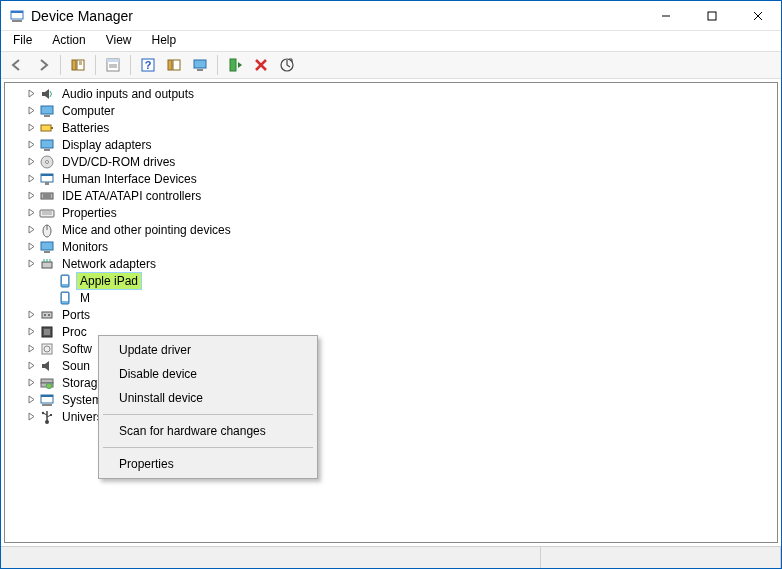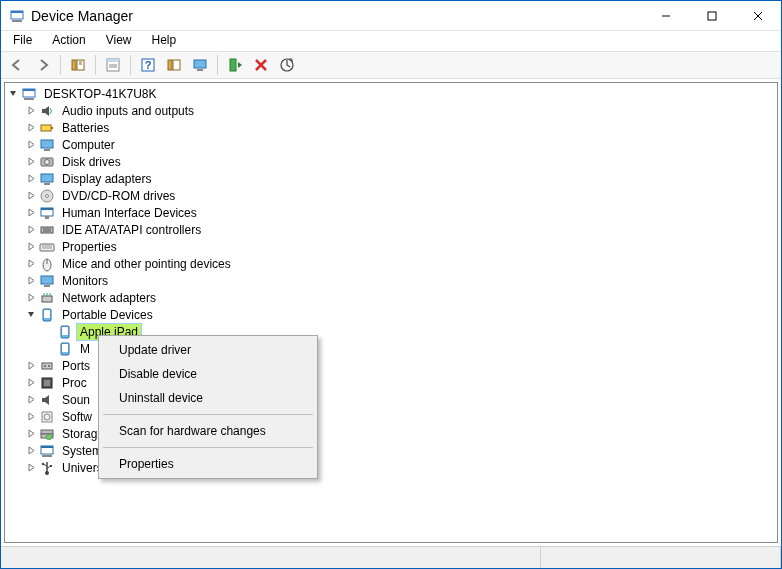--- a/index.html
+++ b/index.html
@@ -226,36 +226,20 @@
           <circle cx="8" cy="8" r="6" fill="none" stroke="#444" stroke-width="1.2"></circle>
           <path d="M8 3 L8 8 L11 10" fill="none" stroke="#444" stroke-width="1.2"></path>
           <path d="M10 2 L13 2 L13 5" fill="none" stroke="#444"></path>
         </svg>
       </div>
   </div>
 
   <div class="content-wrap">
     <div class="tree-pane" id="tree-pane">
         <div class="row">
-          <span class="indent" style="width: 0px;"></span>
-          <span class="exp">
-            <svg width="9" height="9">
-              <path d="M1 2 L7 2 L4 7 Z" fill="#444"></path>
-            </svg>
-          </span>
-          <span class="nicon">
-            <svg width="16" height="16">
-              <rect x="2" y="3" width="12" height="8" fill="#fff" stroke="#3478c7"></rect>
-              <rect x="2" y="3" width="12" height="2" fill="#3478c7"></rect>
-              <rect x="3" y="12" width="10" height="2" fill="#888"></rect>
-            </svg>
-          </span>
-          <span class="label">DESKTOP-41K7U8K</span>
-        </div>
-        <div class="row">
           <span class="indent" style="width: 18px;"></span>
           <span class="exp">
             <svg width="9" height="9">
               <path d="M2 1 L7 4.5 L2 8 Z" fill="none" stroke="#777"></path>
             </svg>
           </span>
           <span class="nicon">
             <svg width="16" height="16">
               <rect x="3" y="6" width="3" height="4" fill="#555"></rect>
               <path d="M6 6 L10 3 L10 13 L6 10 Z" fill="#555"></path>
@@ -266,55 +250,40 @@
         </div>
         <div class="row">
           <span class="indent" style="width: 18px;"></span>
           <span class="exp">
             <svg width="9" height="9">
               <path d="M2 1 L7 4.5 L2 8 Z" fill="none" stroke="#777"></path>
             </svg>
           </span>
           <span class="nicon">
             <svg width="16" height="16">
+              <rect x="2" y="3" width="12" height="8" fill="#6fb8e8" stroke="#2a6fa6"></rect>
+              <rect x="5" y="12" width="6" height="2" fill="#888"></rect>
+            </svg>
+          </span>
+          <span class="label">Computer</span>
+        </div>
+        <div class="row">
+          <span class="indent" style="width: 18px;"></span>
+          <span class="exp">
+            <svg width="9" height="9">
+              <path d="M2 1 L7 4.5 L2 8 Z" fill="none" stroke="#777"></path>
+            </svg>
+          </span>
+          <span class="nicon">
+            <svg width="16" height="16">
               <rect x="2" y="5" width="10" height="6" fill="#ffd54f" stroke="#8a6a1f"></rect>
               <rect x="12" y="7" width="2" height="2" fill="#8a6a1f"></rect>
             </svg>
           </span>
           <span class="label">Batteries</span>
-        </div>
-        <div class="row">
-          <span class="indent" style="width: 18px;"></span>
-          <span class="exp">
-            <svg width="9" height="9">
-              <path d="M2 1 L7 4.5 L2 8 Z" fill="none" stroke="#777"></path>
-            </svg>
-          </span>
-          <span class="nicon">
-            <svg width="16" height="16">
-              <rect x="2" y="3" width="12" height="8" fill="#6fb8e8" stroke="#2a6fa6"></rect>
-              <rect x="5" y="12" width="6" height="2" fill="#888"></rect>
-            </svg>
-          </span>
-          <span class="label">Computer</span>
-        </div>
-        <div class="row">
-          <span class="indent" style="width: 18px;"></span>
-          <span class="exp">
-            <svg width="9" height="9">
-              <path d="M2 1 L7 4.5 L2 8 Z" fill="none" stroke="#777"></path>
-            </svg>
-          </span>
-          <span class="nicon">
-            <svg width="16" height="16">
-              <rect x="2" y="4" width="12" height="8" rx="1" fill="#bbb" stroke="#666"></rect>
-              <circle cx="8" cy="8" r="2.5" fill="#eee" stroke="#666"></circle>
-            </svg>
-          </span>
-          <span class="label">Disk drives</span>
         </div>
         <div class="row">
           <span class="indent" style="width: 18px;"></span>
           <span class="exp">
             <svg width="9" height="9">
               <path d="M2 1 L7 4.5 L2 8 Z" fill="none" stroke="#777"></path>
             </svg>
           </span>
           <span class="nicon">
             <svg width="16" height="16">
@@ -427,35 +396,20 @@
           <span class="nicon">
             <svg width="16" height="16">
               <rect x="3" y="6" width="10" height="6" fill="#ccc" stroke="#555"></rect>
               <line x1="5" y1="6" x2="5" y2="3" stroke="#3a7"></line>
               <line x1="8" y1="6" x2="8" y2="3" stroke="#3a7"></line>
               <line x1="11" y1="6" x2="11" y2="3" stroke="#3a7"></line>
             </svg>
           </span>
           <span class="label">Network adapters</span>
         </div>
-        <div class="row">
-          <span class="indent" style="width: 18px;"></span>
-          <span class="exp">
-            <svg width="9" height="9">
-              <path d="M1 2 L7 2 L4 7 Z" fill="#444"></path>
-            </svg>
-          </span>
-          <span class="nicon">
-            <svg width="16" height="16">
-              <rect x="4" y="2" width="8" height="12" rx="1" fill="#6fb8e8" stroke="#2a6fa6"></rect>
-              <rect x="5" y="3" width="6" height="8" fill="#fff"></rect>
-            </svg>
-          </span>
-          <span class="label">Portable Devices</span>
-        </div>
         <div class="row selected">
           <span class="indent" style="width: 36px;"></span>
           <span class="exp spacer"></span>
           <span class="nicon">
             <svg width="16" height="16">
               <rect x="4" y="2" width="8" height="12" rx="1" fill="#6fb8e8" stroke="#2a6fa6"></rect>
               <rect x="5" y="3" width="6" height="8" fill="#fff"></rect>
             </svg>
           </span>
           <span class="label">Apple iPad</span>
@@ -504,40 +458,40 @@
         </div>
         <div class="row">
           <span class="indent" style="width: 18px;"></span>
           <span class="exp">
             <svg width="9" height="9">
               <path d="M2 1 L7 4.5 L2 8 Z" fill="none" stroke="#777"></path>
             </svg>
           </span>
           <span class="nicon">
             <svg width="16" height="16">
+              <rect x="3" y="3" width="10" height="10" fill="#eee" stroke="#888"></rect>
+              <circle cx="8" cy="8" r="3" fill="none" stroke="#888"></circle>
+            </svg>
+          </span>
+          <span class="label">Softw</span>
+        </div>
+        <div class="row">
+          <span class="indent" style="width: 18px;"></span>
+          <span class="exp">
+            <svg width="9" height="9">
+              <path d="M2 1 L7 4.5 L2 8 Z" fill="none" stroke="#777"></path>
+            </svg>
+          </span>
+          <span class="nicon">
+            <svg width="16" height="16">
               <rect x="3" y="6" width="3" height="4" fill="#555"></rect>
               <path d="M6 6 L10 3 L10 13 L6 10 Z" fill="#555"></path>
             </svg>
           </span>
           <span class="label">Soun</span>
-        </div>
-        <div class="row">
-          <span class="indent" style="width: 18px;"></span>
-          <span class="exp">
-            <svg width="9" height="9">
-              <path d="M2 1 L7 4.5 L2 8 Z" fill="none" stroke="#777"></path>
-            </svg>
-          </span>
-          <span class="nicon">
-            <svg width="16" height="16">
-              <rect x="3" y="3" width="10" height="10" fill="#eee" stroke="#888"></rect>
-              <circle cx="8" cy="8" r="3" fill="none" stroke="#888"></circle>
-            </svg>
-          </span>
-          <span class="label">Softw</span>
         </div>
         <div class="row">
           <span class="indent" style="width: 18px;"></span>
           <span class="exp">
             <svg width="9" height="9">
               <path d="M2 1 L7 4.5 L2 8 Z" fill="none" stroke="#777"></path>
             </svg>
           </span>
           <span class="nicon">
             <svg width="16" height="16">

